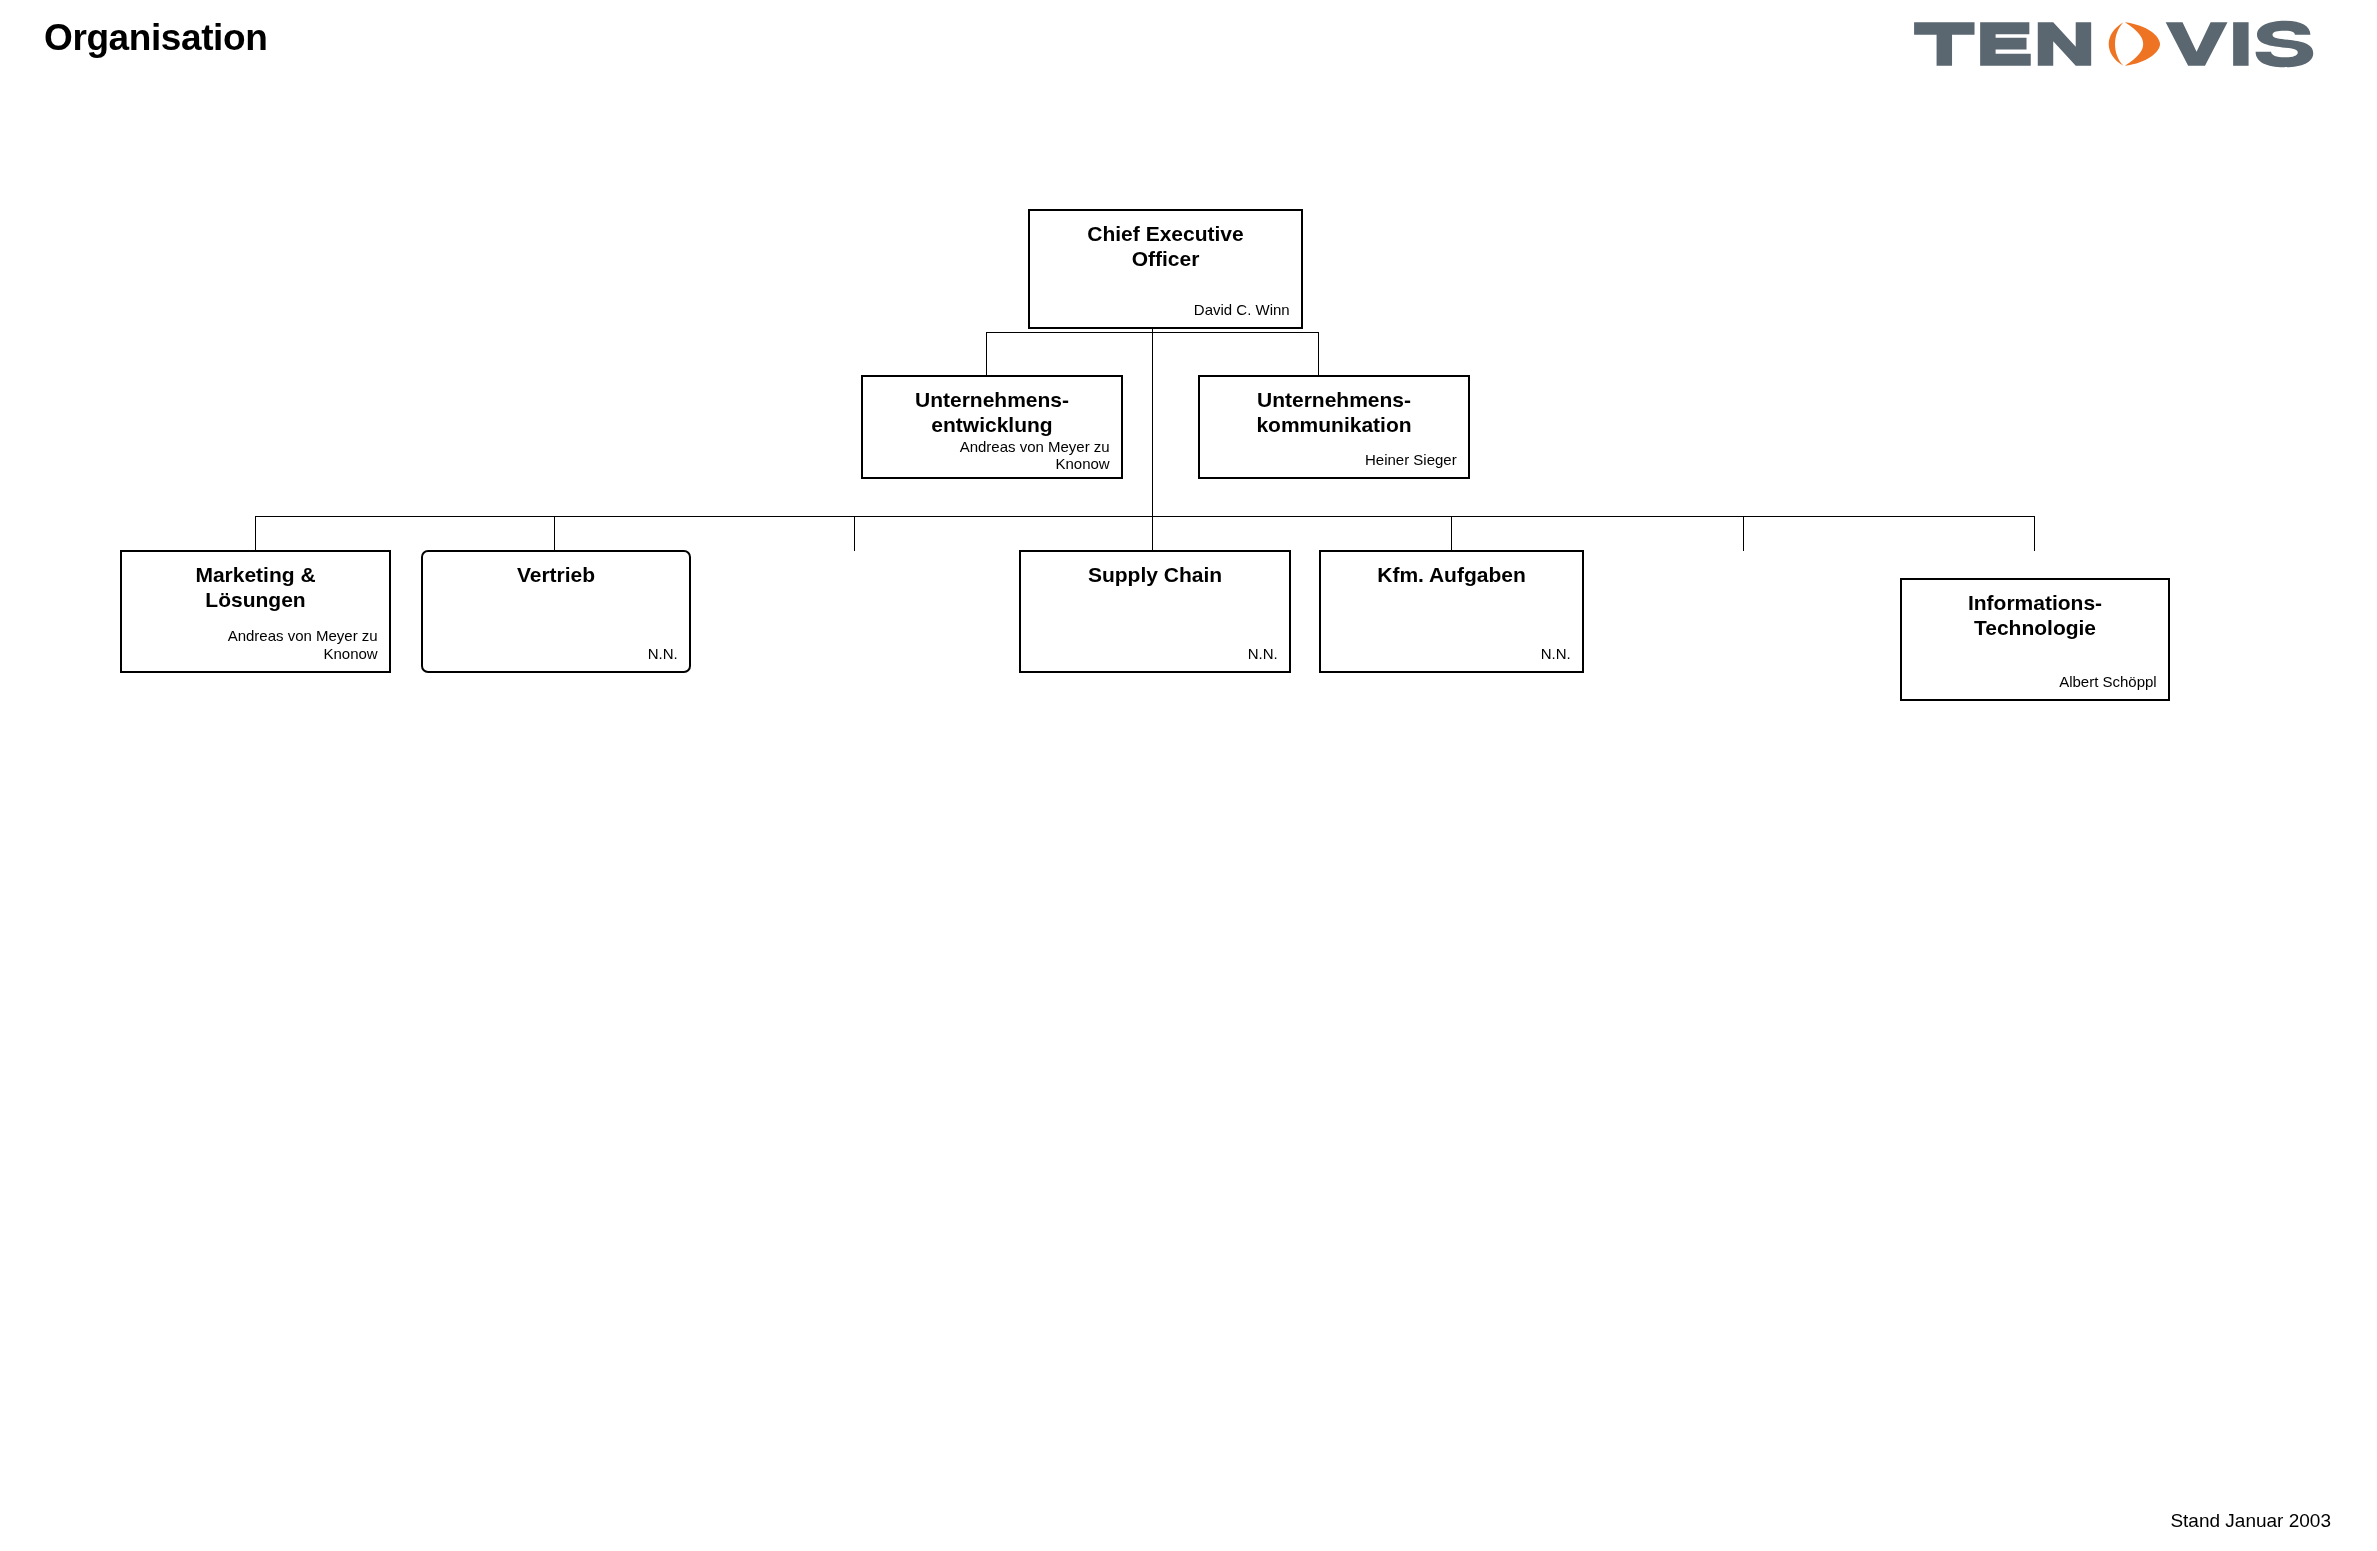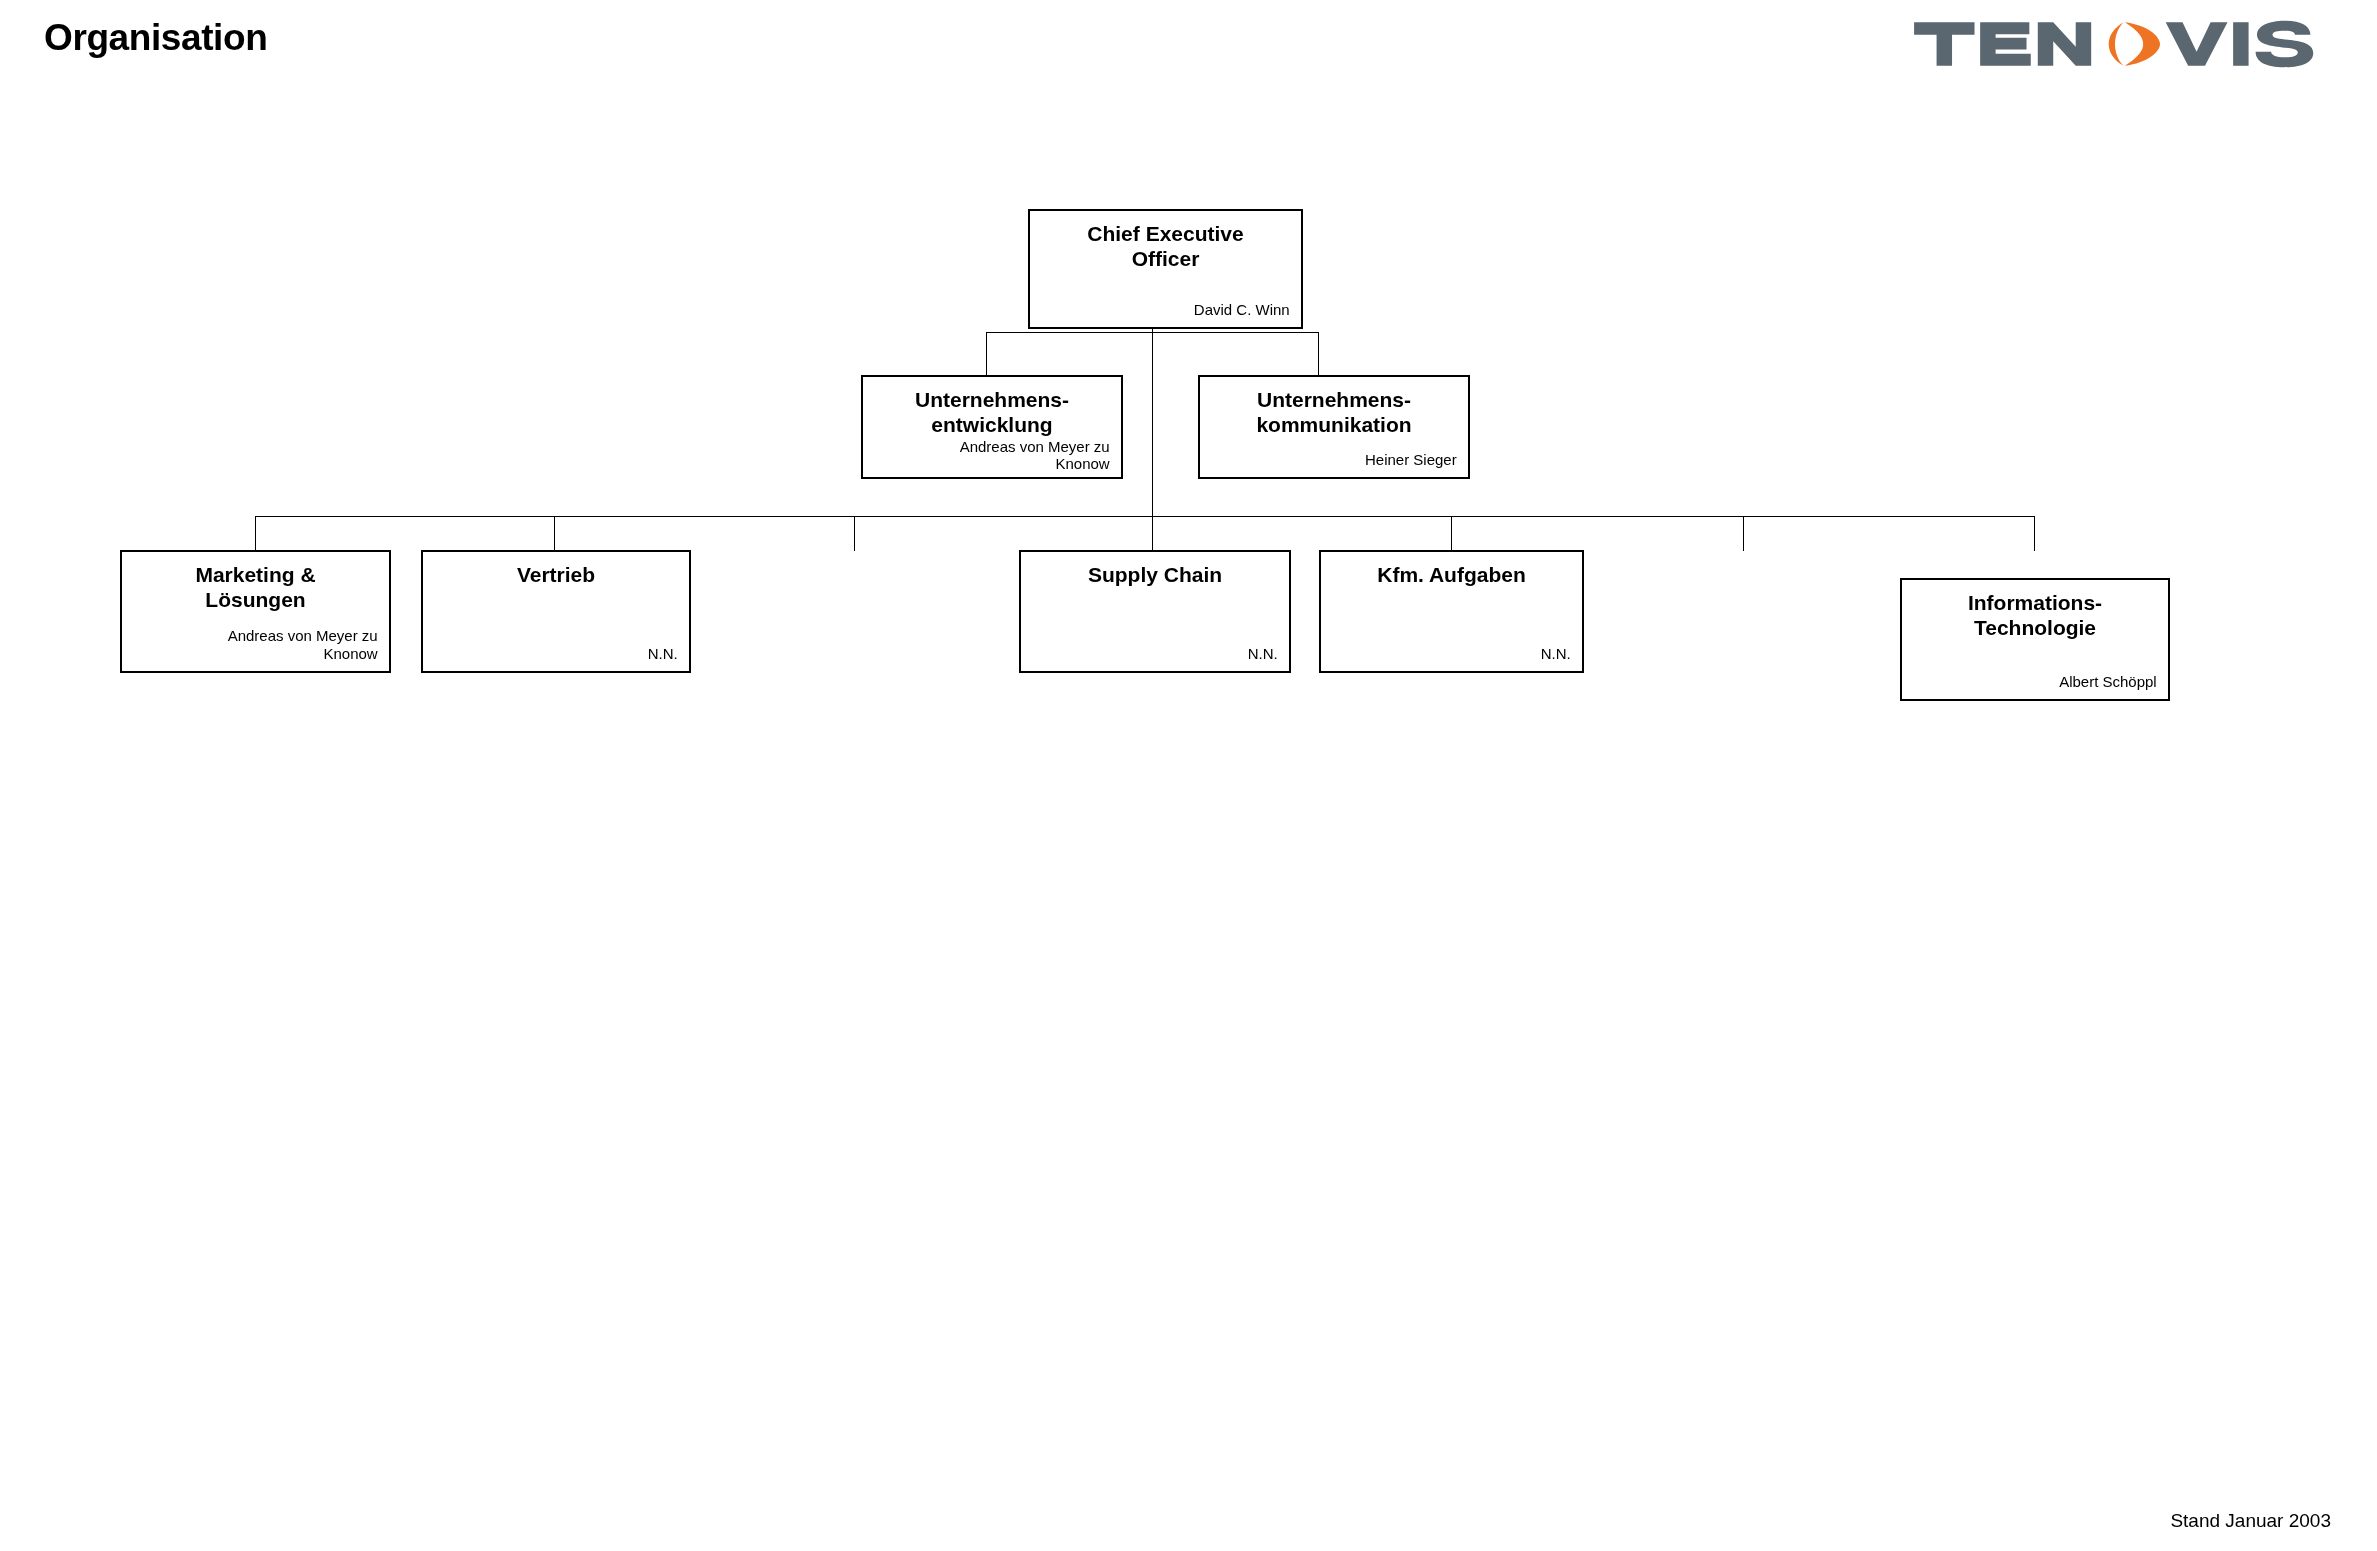--- a/index.html
+++ b/index.html
@@ -152,21 +152,21 @@
     <div class="n-person">Heiner Sieger</div>
   </div>
 
   <div class="node title-top" style="left:120px; top:550px; width:271px; height:123px;">
     <div class="n-title">Marketing &amp;
 Lösungen</div>
     <div class="n-person">Andreas von Meyer zu
 Knonow</div>
   </div>
 
-  <div class="node title-top" style="left:421px; top:550px; width:270px; height:123px;">
+  <div class="node title-top" style="left:421px; top:550px; width:270px; height:123px;border-radius:7px;">
     <div class="n-title">Vertrieb</div>
     <div class="n-person">N.N.</div>
   </div>
 
 
   <div class="node title-top" style="left:1019px; top:550px; width:272px; height:123px;">
     <div class="n-title">Supply Chain</div>
     <div class="n-person">N.N.</div>
   </div>
 

